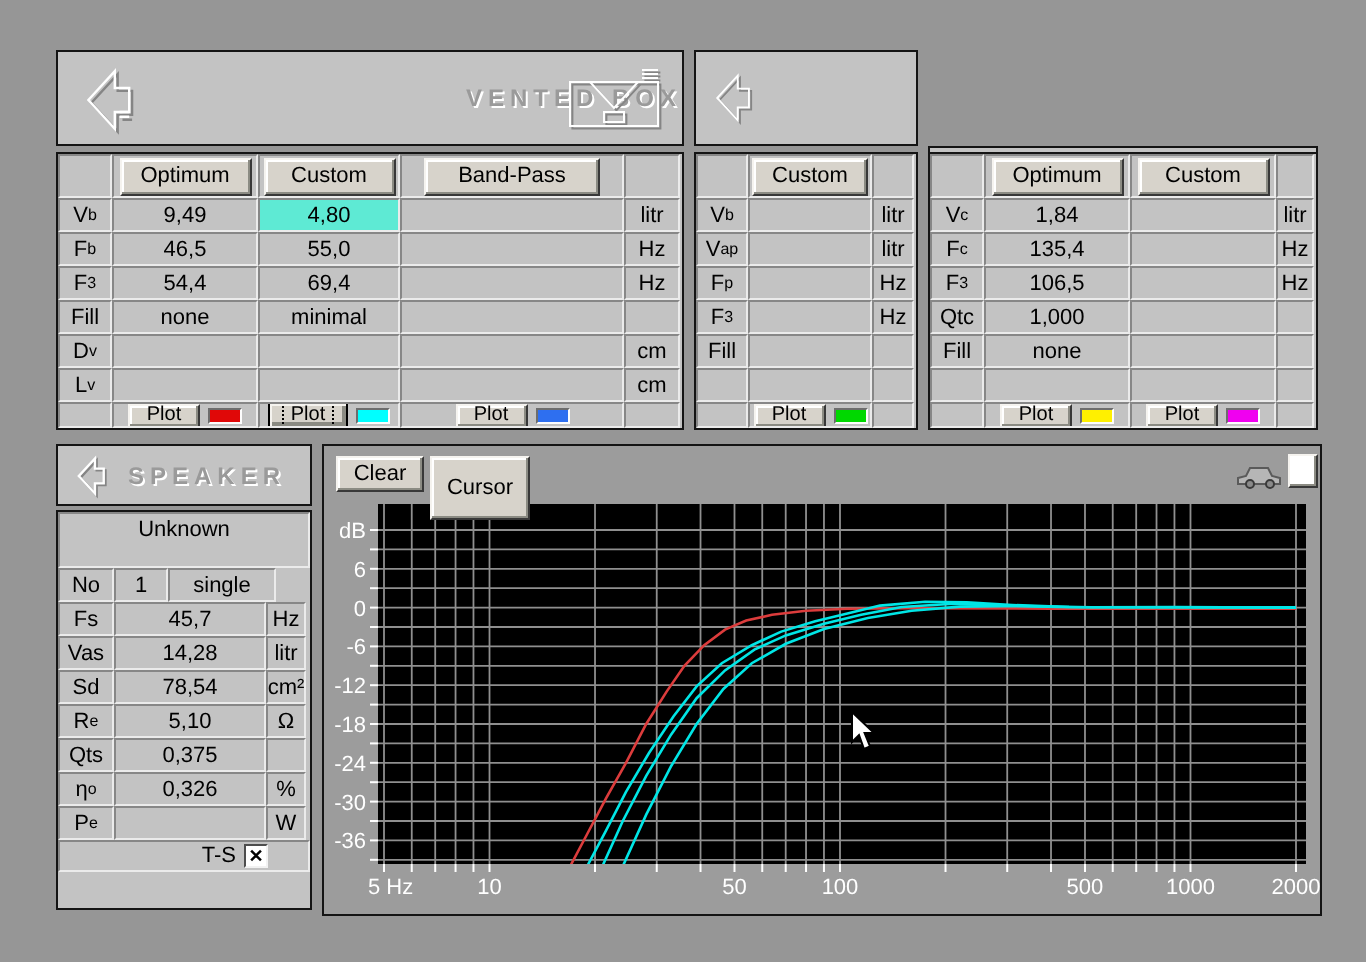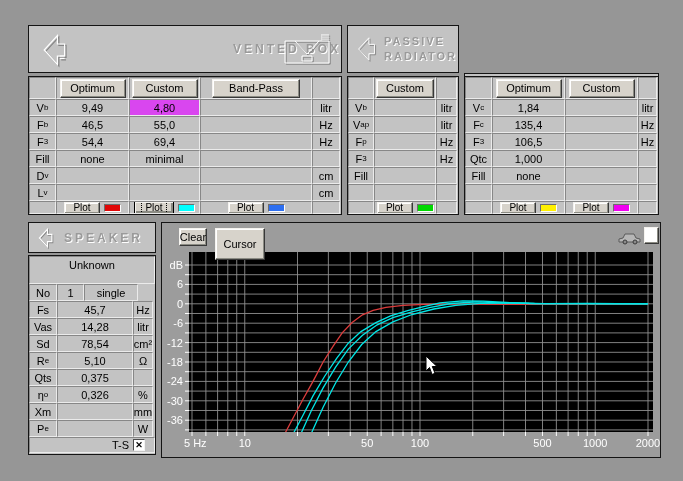--- a/index.html
+++ b/index.html
@@ -1,21 +1,21 @@
 <!DOCTYPE html>
 <html><head>
 <meta charset="utf-8">
 <style>
   html,body{margin:0;padding:0}
   body{width:683px;height:481px;background:#969696;font-family:"Liberation Sans",sans-serif;position:relative;overflow:hidden;-webkit-font-smoothing:none}
   .panel{position:absolute;background:#c3c3c3;border:1px solid #141414;box-sizing:border-box}
   .emboss{font-weight:bold;color:#9a9a9a;text-shadow:1px 1px 0 #ffffff;letter-spacing:3px;font-size:12px;white-space:nowrap}
   .row{display:flex}
   .cell{box-sizing:border-box;border-top:1px solid #878787;border-left:1px solid #878787;border-bottom:1px solid #ebebeb;border-right:1px solid #ebebeb;display:flex;align-items:center;justify-content:center;font-size:11px;color:#000;overflow:hidden;white-space:nowrap}
-  .cell.white{background:#d946ef}
+  .cell.white{background:#5eead4}
   sub{font-size:8px;line-height:1}
   .btn{box-sizing:border-box;background:#d7d3cb;border-top:1px solid #f5f3ef;border-left:1px solid #f5f3ef;border-right:1px solid #383838;border-bottom:1px solid #383838;box-shadow:inset -1px -1px 0 #8b8b83,inset 1px 1px 0 #ffffff;font-size:11px;font-family:inherit;color:#000;display:flex;align-items:center;justify-content:center;cursor:default}
   .btn.small{font-size:10px}
   .btn.focused{border:1px solid #000;box-shadow:inset 1px 1px 0 #f5f3ef,inset -2px -2px 0 #8b8b83}
   .btn.focused .dotted{outline:1px dotted #000;padding:0 3px}
   .swatch{width:17px;height:8px;border-top:1px solid #6d6d6d;border-left:1px solid #6d6d6d;border-bottom:1px solid #fdfdfd;border-right:1px solid #fdfdfd;margin-left:4px;box-sizing:border-box}
   .hdr{display:flex;align-items:center;justify-content:flex-end;position:relative}
   .abs{position:absolute}
   .rbtn{height:22px}.r17{height:17px}.rpl{height:13px}
   .v-lbl{width:27px}.v-c1{width:73px}.v-c2{width:71px}.v-c3{width:112px}.v-unit{width:28px}
@@ -153,24 +153,20 @@
 
 <div class="panel" style="left:347px;top:25px;width:112px;height:48px">
   <svg class="abs" style="left:5px;top:7px" width="28" height="32" viewBox="0 0 30 30">
     <g fill="none" stroke="#858585" transform="translate(1.2,1.2)">
         <path d="M23,10 h-6 v-7 l-11,12 11,12 v-7 h6 z"></path>
       </g>
     <g fill="none" stroke="#ffffff">
         <path d="M23,10 h-6 v-7 l-11,12 11,12 v-7 h6 z"></path>
       </g>
   </svg>
-  <div class="abs" style="left:36px;top:8px;line-height:15px">
-    <div class="emboss" style="font-size:11px;letter-spacing:2px">PASSIVE</div>
-    <div class="emboss" style="font-size:11px;letter-spacing:2px">RADIATOR</div>
-  </div>
 </div>
 
 <div class="panel" style="left:347px;top:76px;width:112px;height:139px">
   <div class="row rbtn">
     <div class="cell p-lbl"></div>
     <div class="cell p-c1 btncell">
         <button class="btn" style="width:58px;height:19px">Custom</button>
       </div>
     <div class="cell p-unit"></div>
   </div>
@@ -381,36 +377,28 @@
   <div class="row r17">
     <div class="cell s-lbl">
         <span>η</span>
         <sub>o</sub>
       </div>
     <div class="cell s-val">0,326</div>
     <div class="cell s-unit">%</div>
   </div>
   <div class="row r17">
     <div class="cell s-lbl">
-        <span>Xm</span>
-        <sub></sub>
-      </div>
-    <div class="cell s-val"></div>
-    <div class="cell s-unit">mm</div>
-  </div>
-  <div class="row r17">
-    <div class="cell s-lbl">
         <span>P</span>
         <sub>e</sub>
       </div>
     <div class="cell s-val"></div>
     <div class="cell s-unit">W</div>
   </div>
   <div class="row" style="height:16px">
-    <div class="cell" style="width:126px;justify-content:flex-end;padding-right:9px">
+    <div class="cell" style="width:126px;justify-content:flex-end;padding-right:20px">
       <span>T-S</span>
       <span class="checkbox">✕</span>
     </div>
   </div>
 </div>
 
 <div class="panel" style="left:161px;top:222px;width:500px;height:236px;background:#9c9c9c">
   <svg id="chart-svg" style="position:absolute;left:0;top:0" width="498" height="234" viewBox="0 0 498 234">
       <rect x="27" y="29" width="464" height="180" fill="#000000"></rect>
       <clipPath id="pc">
@@ -516,21 +504,21 @@
       <text x="21" y="46.0004" fill="#ffffff" font-size="11" text-anchor="end" font-family="&quot;Liberation Sans&quot;,sans-serif">dB</text>
       <text x="21" y="65.4002" fill="#ffffff" font-size="11" text-anchor="end" font-family="&quot;Liberation Sans&quot;,sans-serif">6</text>
       <text x="21" y="84.8" fill="#ffffff" font-size="11" text-anchor="end" font-family="&quot;Liberation Sans&quot;,sans-serif">0</text>
       <text x="21" y="104.1998" fill="#ffffff" font-size="11" text-anchor="end" font-family="&quot;Liberation Sans&quot;,sans-serif">-6</text>
       <text x="21" y="123.5996" fill="#ffffff" font-size="11" text-anchor="end" font-family="&quot;Liberation Sans&quot;,sans-serif">-12</text>
       <text x="21" y="142.99939999999998" fill="#ffffff" font-size="11" text-anchor="end" font-family="&quot;Liberation Sans&quot;,sans-serif">-18</text>
       <text x="21" y="162.3992" fill="#ffffff" font-size="11" text-anchor="end" font-family="&quot;Liberation Sans&quot;,sans-serif">-24</text>
       <text x="21" y="181.79899999999998" fill="#ffffff" font-size="11" text-anchor="end" font-family="&quot;Liberation Sans&quot;,sans-serif">-30</text>
       <text x="21" y="201.1988" fill="#ffffff" font-size="11" text-anchor="end" font-family="&quot;Liberation Sans&quot;,sans-serif">-36</text>
     </svg>
-  <button class="btn" style="position:absolute;left:17px;top:5px;width:28px;height:18px">Clear</button>
+  <button class="btn" style="position:absolute;left:6px;top:5px;width:44px;height:18px">Clear</button>
   <button class="btn" style="position:absolute;left:53px;top:5px;width:50px;height:32px">Cursor</button>
   <svg class="abs" style="left:456px;top:9px" width="24" height="13" viewBox="0 0 24 13">
     <path d="M1,7 l4,-1 2,-4 h9 l2,4 4,1 v3 h-21 z" fill="#b6b6b6" stroke="#5a5a5a" stroke-width="1"></path>
     <circle cx="7" cy="10" r="2" fill="#8a8a8a" stroke="#3a3a3a"></circle>
       <circle cx="17" cy="10" r="2" fill="#8a8a8a" stroke="#3a3a3a"></circle>
   </svg>
   <button class="btn" style="position:absolute;left:482px;top:4px;width:15px;height:17px;background:#ffffff"></button>
   <svg class="abs" style="left:263px;top:132px" width="14" height="22" viewBox="0 0 14 22">
     <polygon points="1,1 1,16 4.5,12.5 7,19.5 10,18.2 7.3,11.5 12,11.5" fill="#ffffff" stroke="#000000" stroke-width="1"></polygon>
   </svg>

